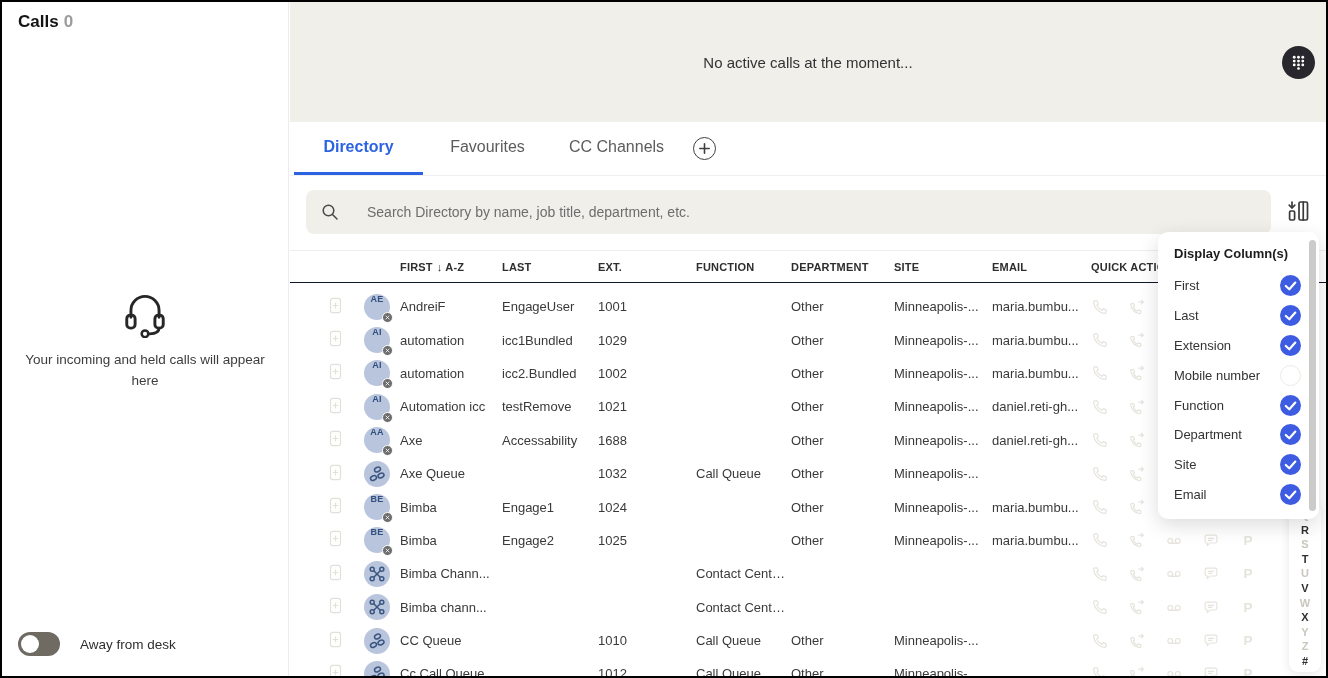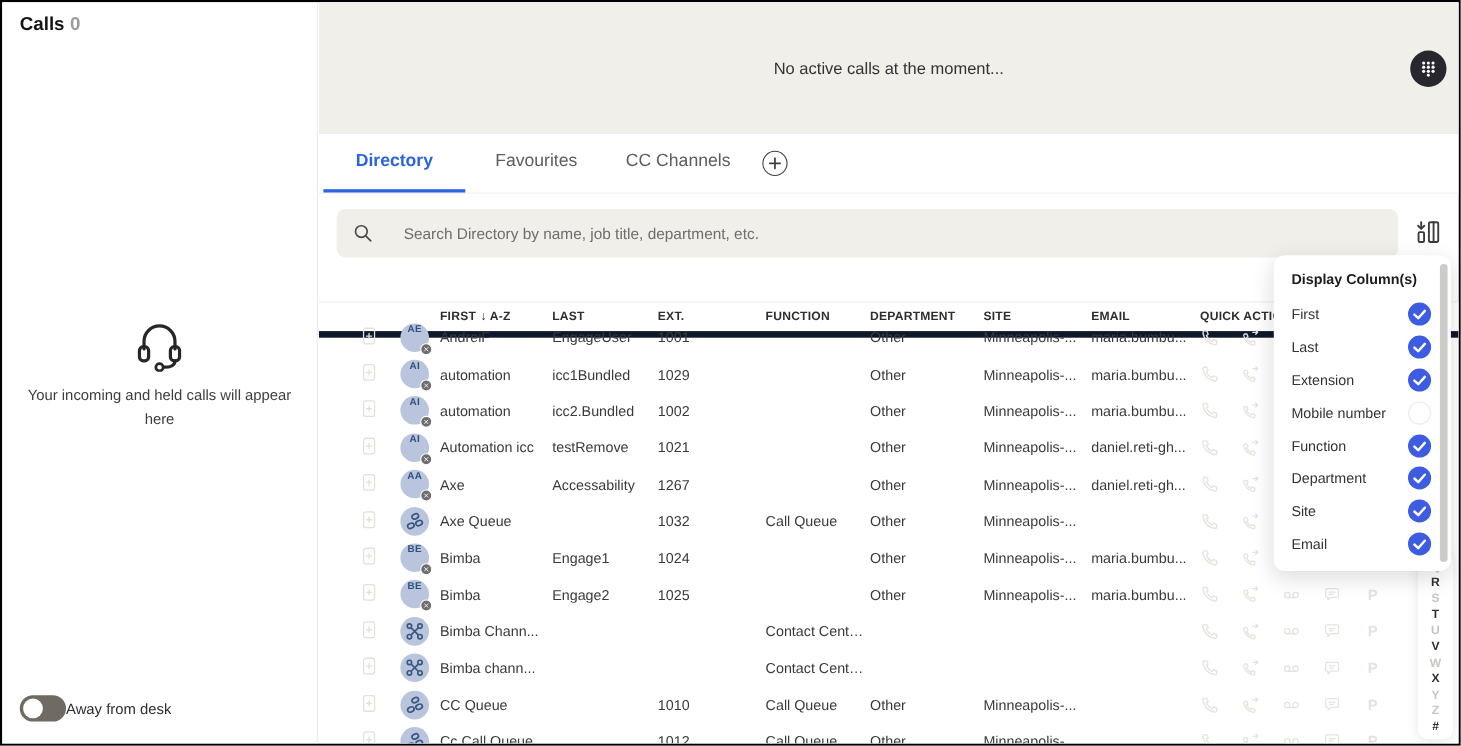--- a/index.html
+++ b/index.html
@@ -6,21 +6,21 @@
   .screen{position:relative;width:1328px;height:678px;box-sizing:border-box;border:2px solid #000;
     background:#fff;font-family:"Liberation Sans","DejaVu Sans",sans-serif;overflow:hidden;}
 
   
   .left-panel{position:absolute;left:0;top:0;width:287px;height:100%;background:#fff;border-right:1px solid #ececec;box-sizing:border-box;}
   .calls-header{position:absolute;left:16px;top:10px;font-size:17px;font-weight:700;color:#141414;}
   .calls-count{color:#9b9b9b;margin-left:5px;}
   .empty-state{position:absolute;top:286px;left:0;width:100%;text-align:center;}
   .headset{display:block;margin:0 auto 12px;}
   .empty-text{font-size:13.5px;color:#3d3d3d;line-height:1.55;margin:0 12px;}
-  .away-row{position:absolute;left:16px;bottom:20px;display:flex;align-items:center;gap:0;cursor:pointer;}
+  .away-row{position:absolute;left:16px;bottom:20px;display:flex;align-items:center;gap:20px;cursor:pointer;}
   .toggle{width:42px;height:24px;border-radius:12px;background:#6f6b62;position:relative;flex:none;}
   .toggle-knob{position:absolute;left:3px;top:3px;width:18px;height:18px;border-radius:50%;background:#fff;}
   .away-label{font-size:13.5px;color:#2e2e2e;}
 
   
   .right-panel{position:absolute;left:288px;top:0;right:0;height:100%;background:#fff;}
   .banner{position:relative;height:120px;background:#f0efe9;}
   .banner-msg{position:absolute;left:0;right:0;top:52px;text-align:center;font-size:15px;color:#323232;}
   .dialpad-btn{position:absolute;right:11px;top:44px;width:33px;height:33px;border-radius:50%;background:#28272d;border:none;
     display:flex;align-items:center;justify-content:center;cursor:pointer;padding:0;}
@@ -33,22 +33,22 @@
     background:none;display:flex;align-items:center;justify-content:center;padding:0;cursor:pointer;}
 
   .search-box{position:absolute;left:16px;top:188px;width:965px;height:44px;background:#f0efe9;border-radius:8px;
     display:flex;align-items:center;gap:26px;padding:0 15px;box-sizing:border-box;}
   .search-box input{flex:1;border:none;background:transparent;outline:none;font-size:14px;color:#333;font-family:inherit;}
   .search-box input::placeholder{color:#6d6d6d;opacity:1;}
   .columns-btn{position:absolute;right:14px;top:196px;width:28px;height:28px;background:none;border:none;padding:0;cursor:pointer;}
 
   
   .grid-cols{display:grid;grid-template-columns:36px 36px 102px 96px 98px 95px 103px 98px 99px 1fr;padding-left:38px;box-sizing:border-box;align-items:center;}
-  .table-header{position:absolute;left:0;top:248px;width:100%;height:33px;border-top:1px solid #ededed;border-bottom:6px solid #0f172a;
-    font-size:11px;font-weight:700;color:#2e2e2e;letter-spacing:.2px;white-space:nowrap;background:#fff;margin-top:24px;}
+  .table-header{position:absolute;left:0;top:248px;width:100%;height:33px;border-top:1px solid #ededed;border-bottom:1px solid #0f172a;
+    font-size:11px;font-weight:700;color:#2e2e2e;letter-spacing:.2px;white-space:nowrap;background:#fff;}
   .sort-ind{font-weight:700;margin-left:4px;}
   .rows{position:absolute;left:0;top:281px;right:0;bottom:0;overflow:hidden;padding-top:7px;box-sizing:border-box;}
   .row{height:33.4px;font-size:13px;color:#3a3a3a;white-space:nowrap;cursor:pointer;}
   .cell{overflow:hidden;text-overflow:ellipsis;padding-right:6px;}
   .add-ic{display:inline-flex;cursor:pointer;}
   .avatar{position:relative;width:26px;height:26px;border-radius:50%;background:#b9c4dd;display:flex;align-items:flex-start;justify-content:center;flex:none;}
   .av-cell{overflow:visible;display:flex;}
   .initials{font-size:9px;font-weight:700;color:#2f4f7e;letter-spacing:.3px;}
   .badge{position:absolute;right:-3px;bottom:-3px;width:11px;height:11px;border-radius:50%;background:#6d6d6d;border:1.5px solid #fff;
     box-sizing:border-box;display:flex;align-items:center;justify-content:center;}
@@ -409,21 +409,21 @@
               <span class="badge">
                 <svg viewBox="0 0 8 8" width="5" height="5" stroke="#fff" stroke-width="1.3" stroke-linecap="round">
                   <line x1="1.5" y1="1.5" x2="6.5" y2="6.5"></line>
                   <line x1="6.5" y1="1.5" x2="1.5" y2="6.5"></line>
                 </svg>
               </span>
             </span>
           </span>
           <span class="cell">Axe</span>
           <span class="cell">Accessability</span>
-          <span class="cell">1267</span>
+          <span class="cell">1688</span>
           <span class="cell"></span>
           <span class="cell">Other</span>
           <span class="cell">Minneapolis-...</span>
           <span class="cell">daniel.reti-gh...</span>
           <span class="cell qa-cell">
             <span class="qa">
               <svg viewBox="0 0 24 24" width="18" height="18" fill="none" stroke="#e5e3db" stroke-width="1.6" stroke-linejoin="round">
                 <path d="M5.2 3.8h3l1.6 4-2.2 1.7a13.5 13.5 0 0 0 6.9 6.9l1.7-2.2 4 1.6v3a1.7 1.7 0 0 1-1.8 1.7A16.2 16.2 0 0 1 3.5 5.6 1.7 1.7 0 0 1 5.2 3.8z"></path>
               </svg>
             </span>

